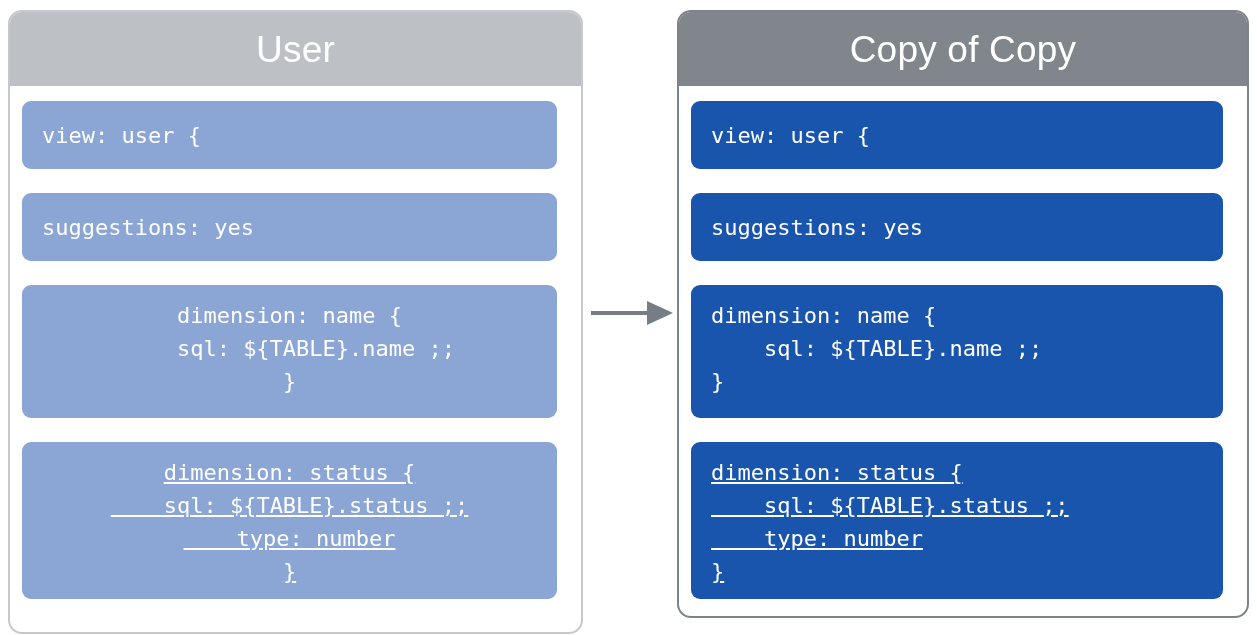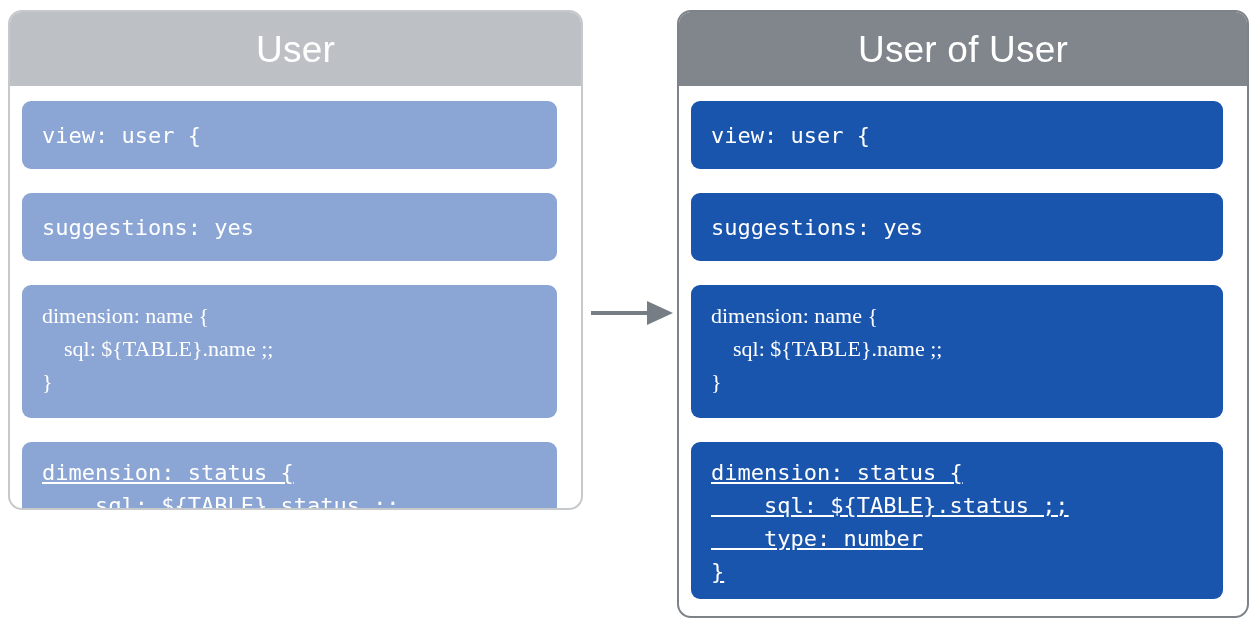--- a/index.html
+++ b/index.html
@@ -30,22 +30,23 @@
     border-radius: 14px;
     overflow: hidden;
     display: flex;
     flex-direction: column;
   }
 
   .card.source {
     left: 8px;
     top: 10px;
     width: 575px;
-    height: 500px;
+    height: 624px;
     border: 2px solid #c6c9cc;
+    text-align: center;
   }
 
   .card.target {
     left: 677px;
     top: 10px;
     width: 572px;
     height: 608px;
     border: 2px solid #7d8388;
   }
 
@@ -86,21 +87,21 @@
     color: #ffffff;
     white-space: pre;
     letter-spacing: 0px;
     user-select: none;
   }
 
   .card.source .code-block { background: #8ba6d4; }
   .card.target .code-block { background: #1a55ad; }
 
   .code-block.h1 { height: 68px; display: flex; align-items: center; padding-top: 0; padding-bottom: 0; }
-  .code-block.h3 { height: 133px; font-family: Liberation Serif, serif; }
+  .code-block.h3 { height: 133px; }
   .code-block.h4 { height: 157px; text-decoration: underline; }
 
   
   .arrow {
     position: absolute;
     left: 589px;
     top: 296px;
     width: 84px;
     height: 34px;
   }
@@ -126,21 +127,21 @@
   </div>
 
   <div class="arrow">
     <svg width="84" height="34" viewBox="0 0 84 34" xmlns="http://www.w3.org/2000/svg">
       <line x1="2" y1="17" x2="62" y2="17" stroke="#767d85" stroke-width="4"></line>
       <polygon points="58,5 84,17 58,29" fill="#767d85"></polygon>
     </svg>
   </div>
 
   <div class="card target">
-    <div class="card-header">User of User</div>
+    <div class="card-header">Copy of Copy</div>
     <div class="card-body">
       <div class="code-block h1">view: user {</div>
       <div class="code-block h1">suggestions: yes</div>
       <div class="code-block h3">dimension: name {
     sql: ${TABLE}.name ;;
 }</div>
       <div class="code-block h4">dimension: status {
     sql: ${TABLE}.status ;;
     type: number
 }</div>

